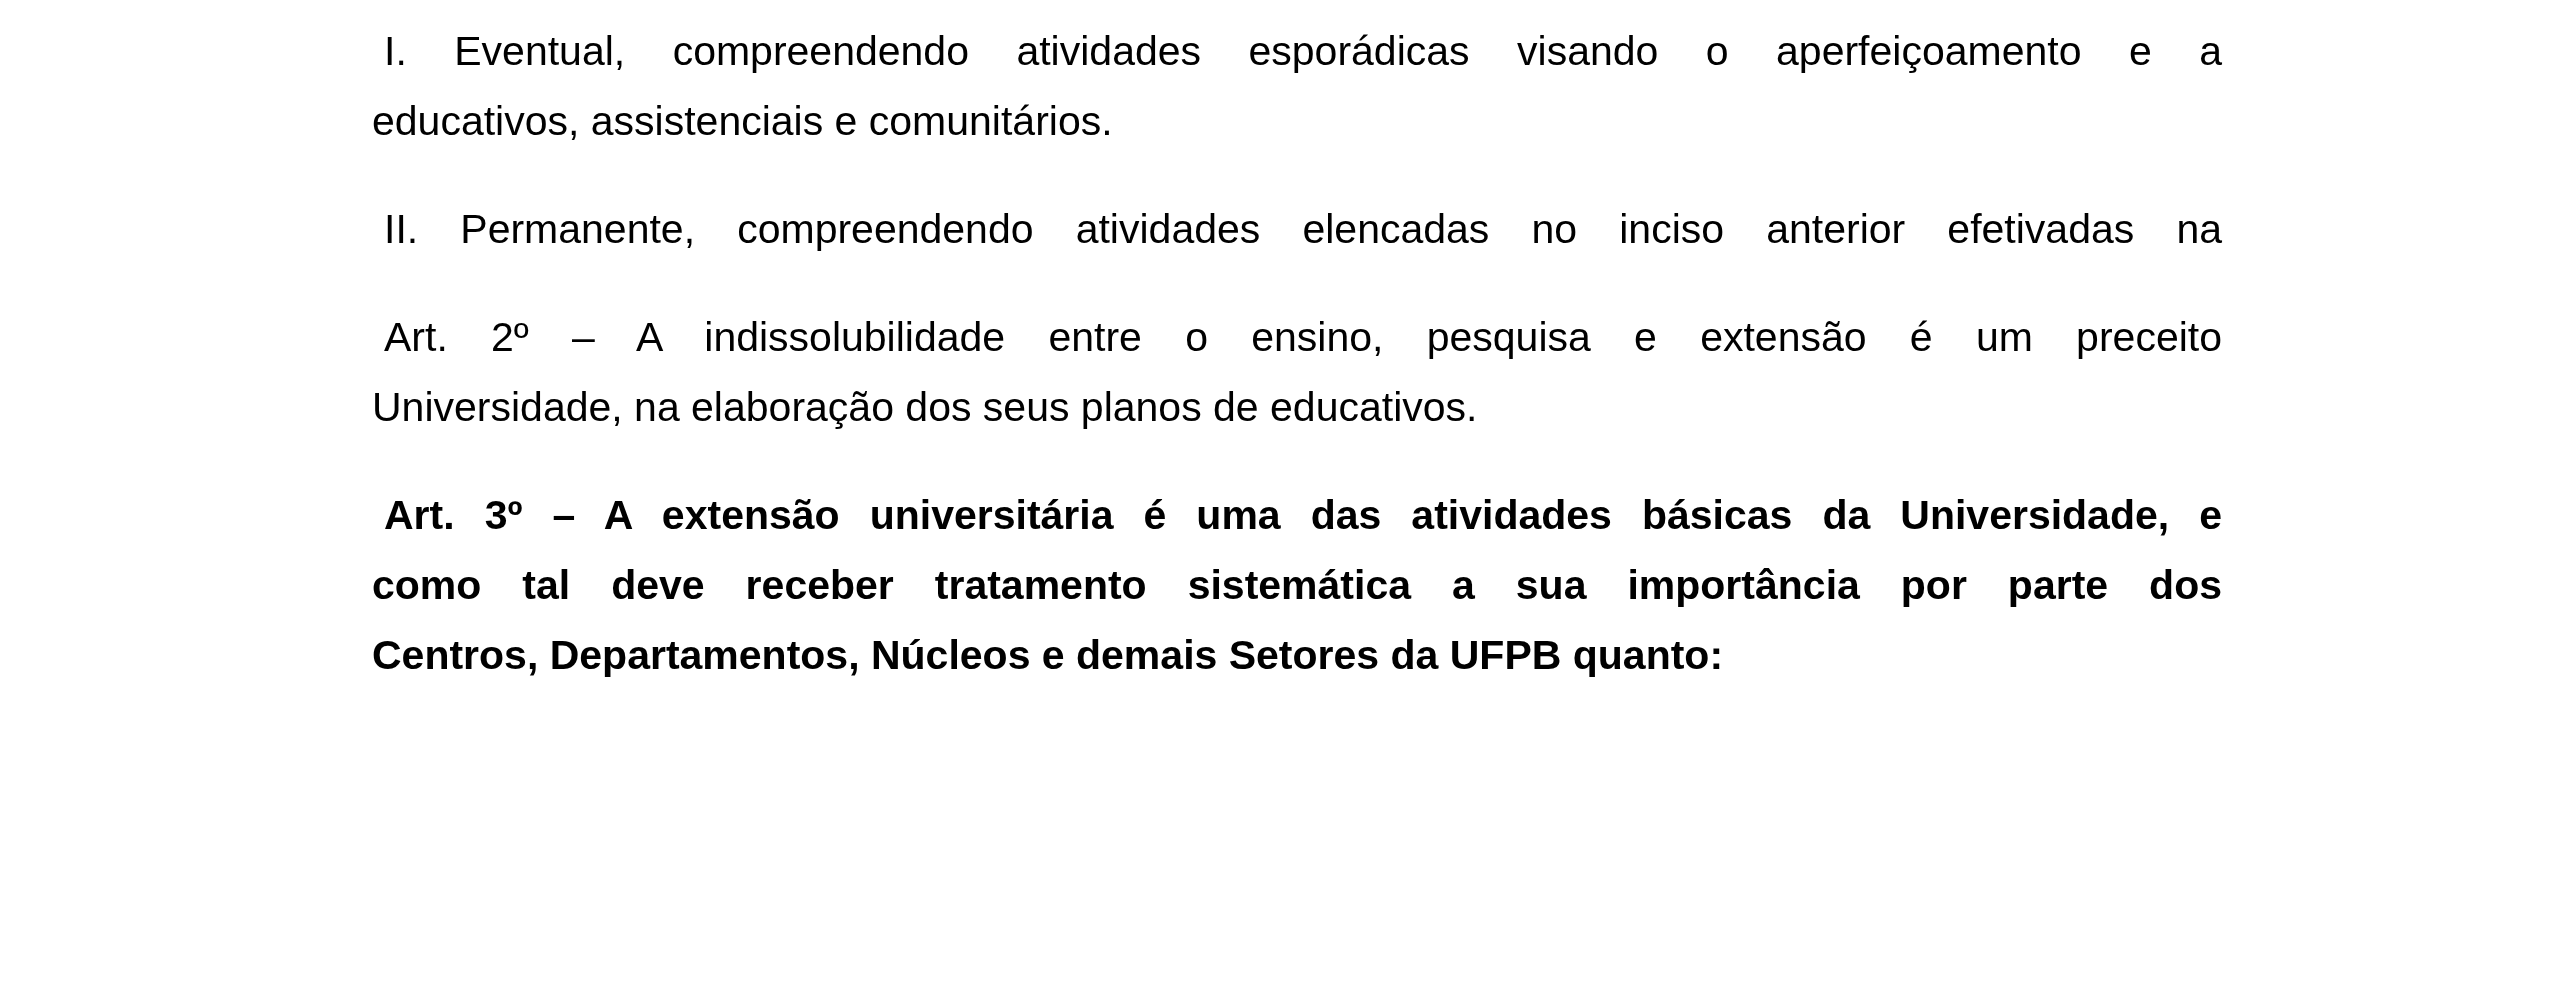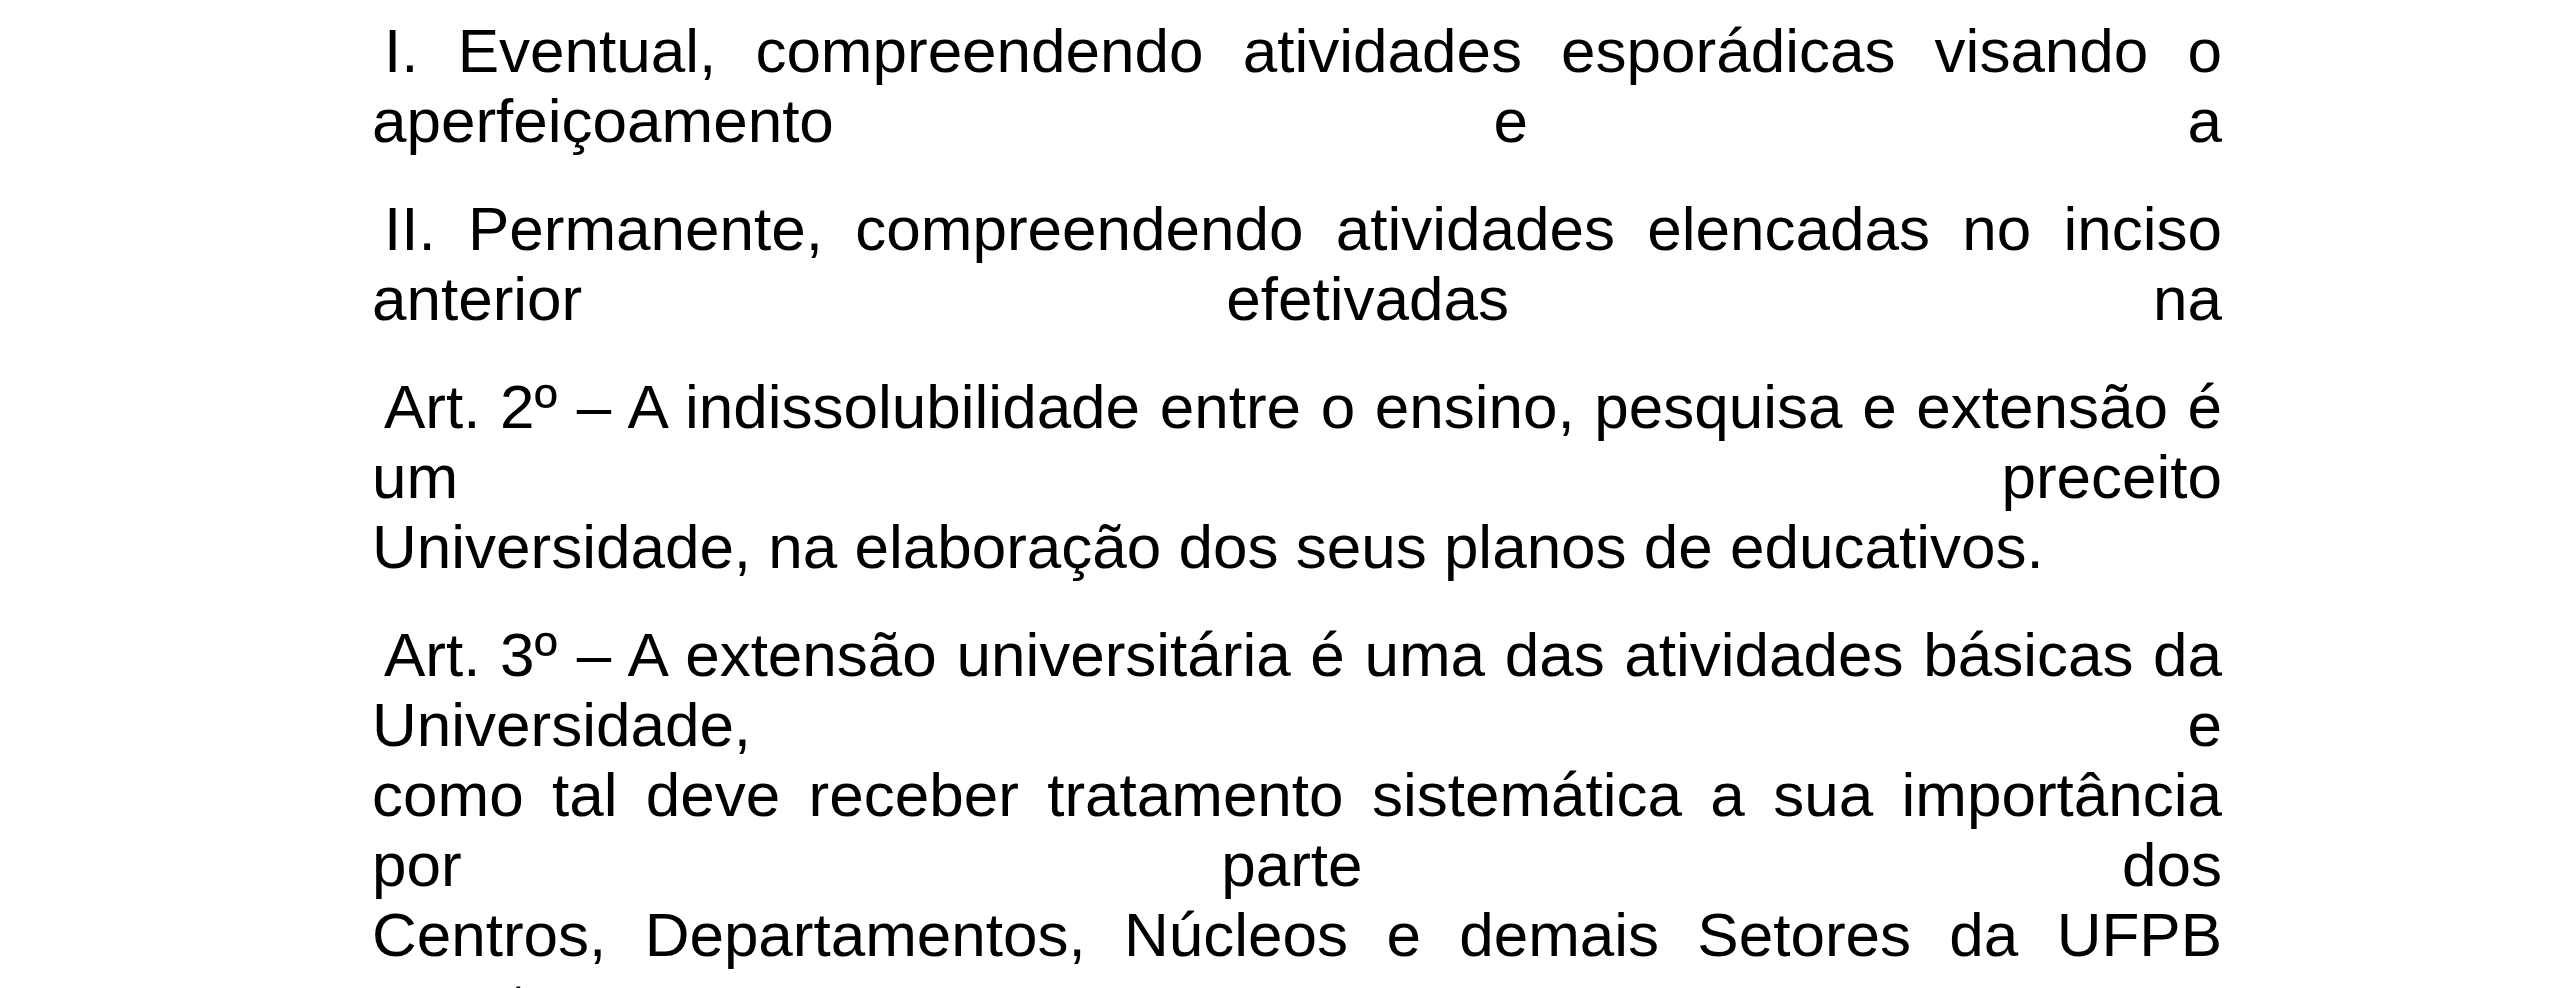--- a/index.html
+++ b/index.html
@@ -17,46 +17,48 @@
   .text-column {
     position: absolute;
     left: 372px;
     top: 0;
     width: 1850px;
     padding-top: 16px;
     color: #000000;
   }
   .paragraph {
     margin: 0 0 38px 0;
-    font-size: 62px;
+    font-size: 41px;
     line-height: 70px;
     font-weight: 400;
   }
   .paragraph:last-child {
     margin-bottom: 0;
+    font-weight: bold;
   }
   .line {
     text-align: justify;
     text-align-last: justify;
     hyphens: none;
   }
   .line.first {
     text-indent: 12px;
   }
   .line.last {
     text-align-last: left;
   }
 </style>
 </head>
 <body>
 
 <main>
   <section class="text-column">
       <div class="paragraph">
         <div class="line first">I. Eventual, compreendendo atividades esporádicas visando o aperfeiçoamento e a</div>
+        <div class="line last">educativos, assistenciais e comunitários.</div>
       </div>
       <div class="paragraph">
         <div class="line first">II. Permanente, compreendendo atividades elencadas no inciso anterior efetivadas na</div>
       </div>
       <div class="paragraph">
         <div class="line first">Art. 2º – A indissolubilidade entre o ensino, pesquisa e extensão é um preceito</div>
         <div class="line last">Universidade, na elaboração dos seus planos de educativos.</div>
       </div>
       <div class="paragraph">
         <div class="line first">Art. 3º – A extensão universitária é uma das atividades básicas da Universidade, e</div>

